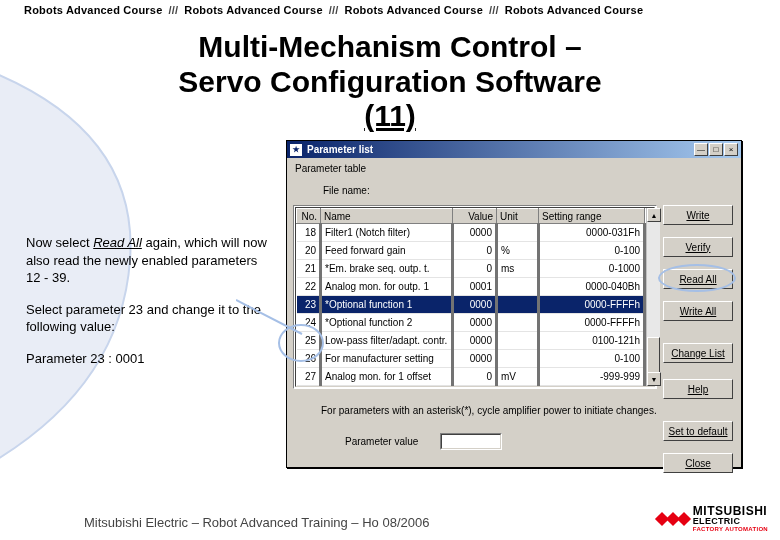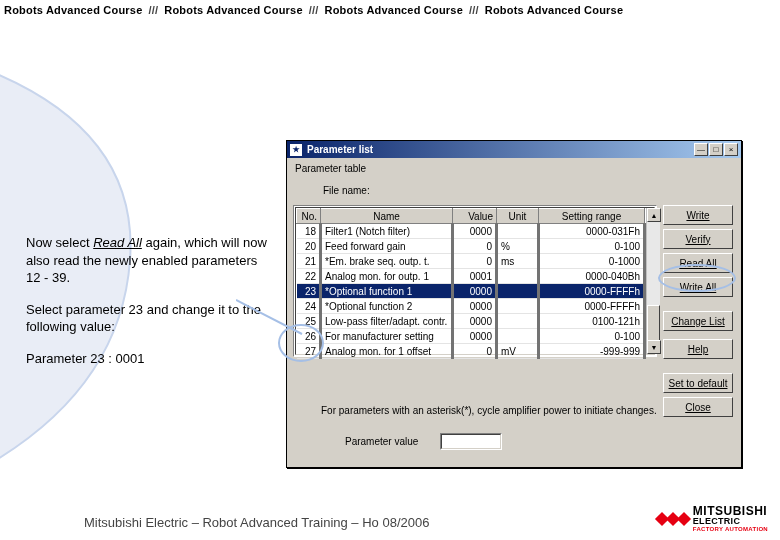--- a/index.html
+++ b/index.html
@@ -1,54 +1,54 @@
 <!DOCTYPE html>
 <html><head>
 <meta charset="utf-8">
 <style>
   * { box-sizing: border-box; margin: 0; padding: 0; }
   html, body { width: 780px; height: 540px; overflow: hidden; font-family: Arial, Helvetica, sans-serif; background: #fff; }
   .slide { position: relative; width: 780px; height: 540px; background: #fff; }
   .bg-shape { position: absolute; top: 60px; left: -40px; width: 260px; height: 420px; }
   .bg-shape svg { width: 100%; height: 100%; }
-  .topbar { position: absolute; top: 4px; left: 0; width: 780px; height: 20px; background: #fff; }
+  .topbar { position: absolute; top: 4px; left: 0; width: 780px; height: 20px; background: #fff; padding-left: 20px; }
   .repeat-title { font-size: 11px; font-weight: 800; color: #000; white-space: nowrap; padding-left: 4px; letter-spacing: .2px; }
   .repeat-title .sep { color: #444; margin: 0 6px; font-weight: 800; }
   .heading { position: absolute; top: 30px; left: 0; width: 780px; text-align: center; }
   .heading h1 { font-family: Impact, "Arial Black", sans-serif; font-size: 30px; font-weight: 700; color: #000; line-height: 1.15; }
   .heading h1 .underline { text-decoration: underline; }
   .instructions { position: absolute; top: 234px; left: 26px; width: 242px; font-size: 13px; color: #000; line-height: 1.35; }
   .instructions p { margin-bottom: 14px; }
   .instructions .emph { font-style: italic; text-decoration: underline; }
   .app { position: absolute; top: 140px; left: 286px; width: 456px; height: 328px; background: #d4d0c8; border: 1px solid #000; box-shadow: 1px 1px 0 #000; font-family: Tahoma, "MS Sans Serif", Arial, sans-serif; font-size: 10px; color: #000; }
   .titlebar { height: 17px; background: linear-gradient(90deg, #0a246a 0%, #a6caf0 100%); display: flex; align-items: center; color: #fff; padding: 0 3px; }
   .titlebar .icon { width: 12px; height: 12px; background: #fff; margin-right: 5px; display: flex; align-items: center; justify-content: center; color: #0a246a; font-size: 8px; font-weight: bold; }
   .titlebar .txt { flex: 1; font-size: 10px; font-weight: bold; }
   .titlebar .winbtns { display: flex; gap: 1px; }
   .titlebar .wb { width: 14px; height: 13px; background: #d4d0c8; border: 1px solid #fff; border-right-color: #404040; border-bottom-color: #404040; display: flex; align-items: center; justify-content: center; font-family: Arial; font-size: 8px; color: #000; line-height: 1; }
   .app .label { position: absolute; font-size: 10px; }
   .lbl-param { top: 22px; left: 8px; }
   .lbl-file  { top: 44px; left: 36px; }
-  .table-wrap { position: absolute; top: 64px; left: 6px; width: 364px; height: 152px; background: #fff; border: 1px solid #808080; border-right-color: #fff; border-bottom-color: #fff; }
+  .table-wrap { position: absolute; top: 64px; left: 6px; width: 364px; height: 184px; background: #fff; border: 1px solid #808080; border-right-color: #fff; border-bottom-color: #fff; }
   .table-inner { position: absolute; inset: 1px; border: 1px solid #404040; border-right-color: #d4d0c8; border-bottom-color: #d4d0c8; display: flex; }
   table { border-collapse: collapse; width: 348px; table-layout: fixed; font-size: 10px; }
   th, td { border-right: 3px solid #737373; border-bottom: 1px solid #e4e4e4; padding: 1px 3px; height: 15px; overflow: hidden; white-space: nowrap; }
-  th { background: #d4d0c8; border: 1px solid #fff; border-right-color: #808080; border-bottom-color: #808080; font-weight: normal; text-align: center; }
+  th { background: #d4d0c8; border: 1px solid #fff; border-right-color: #808080; border-bottom-color: #808080; font-weight: normal; text-align: left; }
   td.num { text-align: right; }
   tr.sel td { background: #0a246a; color: #fff; }
   .col-no   { width: 24px; text-align: right; }
   .col-name { width: 132px; }
   .col-val  { width: 44px; text-align: right; }
   .col-unit { width: 42px; }
-  .col-rng  { width: 106px; text-align: center; }
+  .col-rng  { width: 106px; text-align: left; }
   .vscroll { width: 14px; background: #e8e8e8; border-left: 1px solid #c0c0c0; display: flex; flex-direction: column; }
   .vsbtn { width: 14px; height: 14px; background: #d4d0c8; border: 1px solid #fff; border-right-color: #404040; border-bottom-color: #404040; display: flex; align-items: center; justify-content: center; font-size: 7px; }
   .vsthumb { flex: 0 0 36px; margin-top: auto; margin-bottom: -0.5px; background: #d4d0c8; border: 1px solid #fff; border-right-color: #404040; border-bottom-color: #404040; }
   .vspace { flex: 1; }
-  .side { position: absolute; right: 8px; top: 64px; width: 70px; display: flex; flex-direction: column; gap: 4px; }
+  .side { position: absolute; right: 8px; top: 64px; width: 70px; display: flex; flex-direction: column; gap: 12px; }
   .btn { height: 20px; background: #d4d0c8; border: 1px solid #fff; border-right-color: #404040; border-bottom-color: #404040; display: flex; align-items: center; justify-content: center; font-size: 10px; text-decoration: underline; }
   .btn:nth-child(5) { margin-top: 10px; }
   .btn:nth-child(6) { margin-top: 4px; }
   .btn:nth-child(7) { margin-top: 10px; }
   .note { position: absolute; top: 264px; left: 34px; width: 344px; font-size: 10px; }
   .pv { position: absolute; top: 292px; left: 58px; display: flex; align-items: center; gap: 22px; }
   .pvlabel { font-size: 10px; }
   .pvfield { width: 62px; height: 17px; background: #fff; border: 1px solid #808080; border-right-color: #fff; border-bottom-color: #fff; }
   .pvfield div { width: 100%; height: 100%; border: 1px solid #404040; border-right-color: #d4d0c8; border-bottom-color: #d4d0c8; padding: 0 3px; font-size: 10px; text-align: right; }
   .highlight { position: absolute; border: 2px solid #a5bfe6; border-radius: 50%; pointer-events: none; }
@@ -74,20 +74,27 @@
         <path d="M0,0 Q180,60 170,200 Q160,340 0,420 Z" fill="#e9edf6" stroke="#c8d5ec" stroke-width="2"></path>
       </svg>
   </div>
 
   <div class="topbar">
     <div class="repeat-title">
       <span>Robots Advanced Course</span><span class="sep">///</span><span>Robots Advanced Course</span><span class="sep">///</span><span>Robots Advanced Course</span><span class="sep">///</span><span>Robots Advanced Course</span>
     </div>
   </div>
 
+  <div class="heading">
+    <h1>
+      <span>Multi-Mechanism Control –</span><br>
+      <span>Servo Configuration Software</span><br>
+      <span class="underline">(11)</span>
+    </h1>
+  </div>
 
   <div class="instructions">
     <p><span>Now select </span><span class="emph">Read All</span><span> again, which will now also read the newly enabled parameters 12 - 39.</span></p>
     <p>Select parameter 23 and change it to the following value:</p>
     <p>Parameter 23 : 0001</p>
   </div>
 
   <div class="app">
     <div class="titlebar">
       <div class="icon">★</div>

